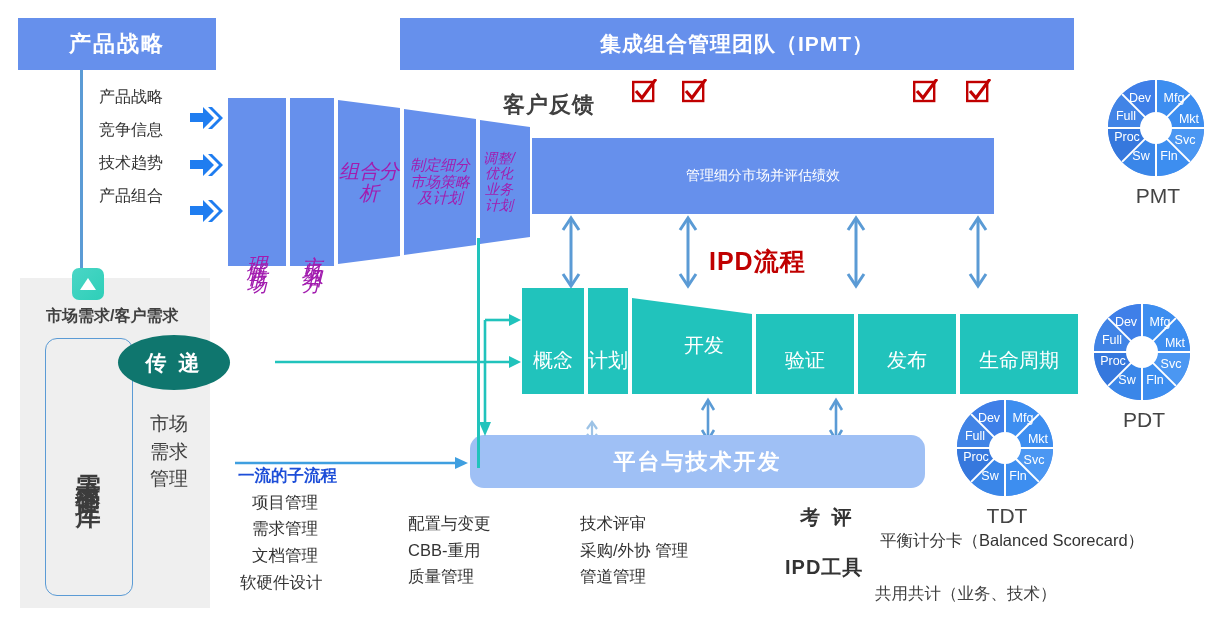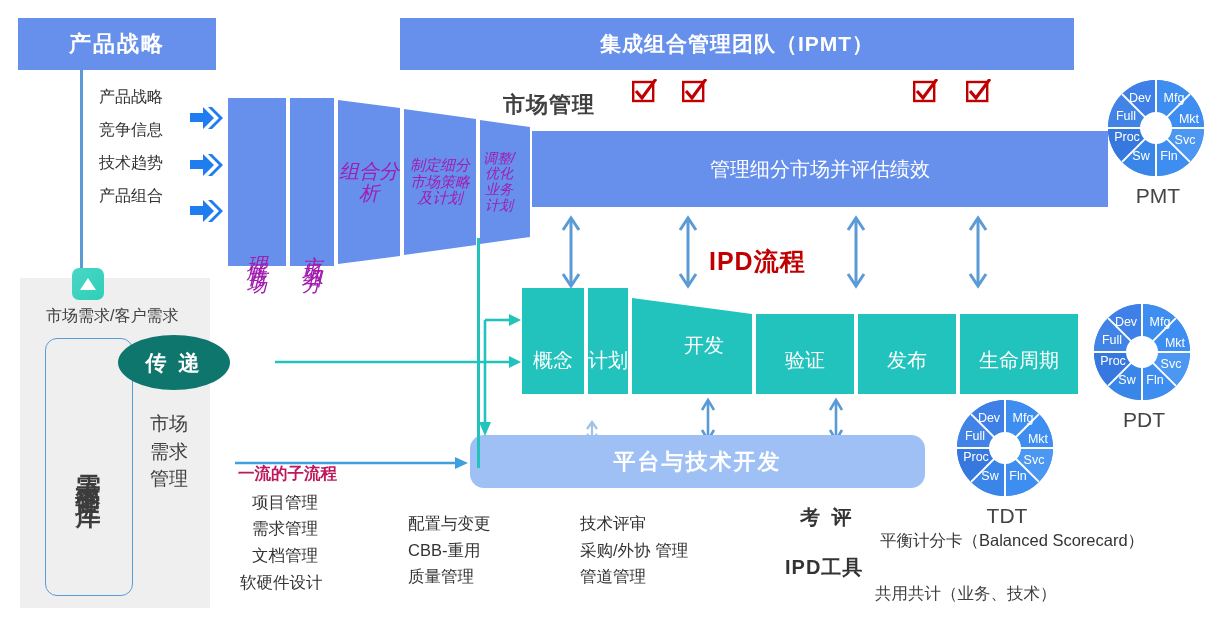--- a/index.html
+++ b/index.html
@@ -34,21 +34,21 @@
 
   
   .dblarrow { width:36px; height:26px; }
   .funnel-cell {
     position:absolute; color:#a21caf; display:flex; align-items:center;
     justify-content:flex-end; text-align:center; line-height:1.12;font-style:italic;
   }
   .vtext { writing-mode:vertical-rl; text-orientation:upright; letter-spacing:6px; }
 
   
-  #manage-bar { left:532px; top:131px; width:576px; height:76px; font-weight:normal; font-size:20px; }
+  #manage-bar { left:532px; top:138px; width:462px; height:76px; font-weight:normal; font-size:14px; }
   #mkt-mgmt-label { left:503px; top:90px; font-size:22px; font-weight:bold; color:#404040; letter-spacing:1px;}
 
   
   .chk { width:25px; height:24px; }
 
   
   #ipd-label { left:709px; top:245px; font-size:25px; font-weight:bold; color:#c00000; letter-spacing:1px;}
   .teal-cell {
     position:absolute; color:#fff; display:flex; align-items:center;
     justify-content:center; font-size:20px; text-align:center;
@@ -85,25 +85,25 @@
     color:#fff; font-weight:bold; font-size:21px; letter-spacing:3px;
   }
 
   
   #tri-badge {
     left:72px; top:268px; width:32px; height:32px;
     background:linear-gradient(135deg,#4ad6c6,#2ecfb8);
     border-radius:7px; display:flex; align-items:center; justify-content:center;
   }
 
-  #mkt-cust-demand { left:46px; top:306px; font-size:16px; color:#404040; white-space:nowrap;}
+  #mkt-cust-demand { left:46px; top:306px; font-size:16px; color:#404040; white-space:nowrap;font-weight:bold;}
 
   
   .btm-col { position:absolute; font-size:16.5px; color:#333; line-height:1.62; }
-  .btm-col .hd { font-weight:bold; color:#be185d;font-family:Liberation Mono, monospace; }
+  .btm-col .hd { font-weight:bold; color:#1d4ed8; }
   #col-sub  { left:238px; top:462px; }
   #col-cfg  { left:408px; top:510px; text-align:left;}
   #col-tech { left:580px; top:510px; text-align:left;}
 
   #eval-label { left:800px; top:504px; font-size:20px; font-weight:bold; color:#333; letter-spacing:3px;}
   #ipdtool-label { left:785px; top:554px; font-size:20px; font-weight:bold; color:#333; letter-spacing:1px;}
   #bsc-label { left:880px; top:530px; font-size:16.5px; color:#333; white-space:nowrap;}
   #share-label { left:875px; top:583px; font-size:16.5px; color:#404040; white-space:nowrap;}
 
   
@@ -153,21 +153,21 @@
   </svg>
 
   <div class="abs funnel-cell vtext" style="left:228px; top:100px; width:58px; height:164px; font-size:20px;">理解市场</div>
   <div class="abs funnel-cell vtext" style="left:290px; top:100px; width:44px; height:164px; font-size:20px;">市场细分</div>
   <div class="abs funnel-cell" style="left:338px; top:102px; width:62px; height:160px; font-size:20px;">
       <span style="writing-mode:horizontal-tb;">组合分析</span>
     </div>
   <div class="abs funnel-cell" style="left:404px; top:112px; width:72px; height:140px; font-size:15px;">制定细分市场策略及计划</div>
   <div class="abs funnel-cell" style="left:480px; top:123px; width:38px; height:118px; font-size:14px;">调整/优化业务计划</div>
 
-  <div class="abs" id="mkt-mgmt-label">市场管理</div>
+  <div class="abs" id="mkt-mgmt-label">客户反馈</div>
 
   <div class="abs bluebar" id="manage-bar">管理细分市场并评估绩效</div>
 
   <svg class="abs chk" style="left:632px; top:79px;" viewBox="0 0 25 24">
     <rect x="1.2" y="3" width="20" height="19" fill="none" stroke="#c00000" stroke-width="2.4"></rect>
     <path d="M4 12 L10 19 L24 0" fill="none" stroke="#c00000" stroke-width="3.2"></path>
   </svg>
   <svg class="abs chk" style="left:682px; top:79px;" viewBox="0 0 25 24">
     <rect x="1.2" y="3" width="20" height="19" fill="none" stroke="#c00000" stroke-width="2.4"></rect>
     <path d="M4 12 L10 19 L24 0" fill="none" stroke="#c00000" stroke-width="3.2"></path>

